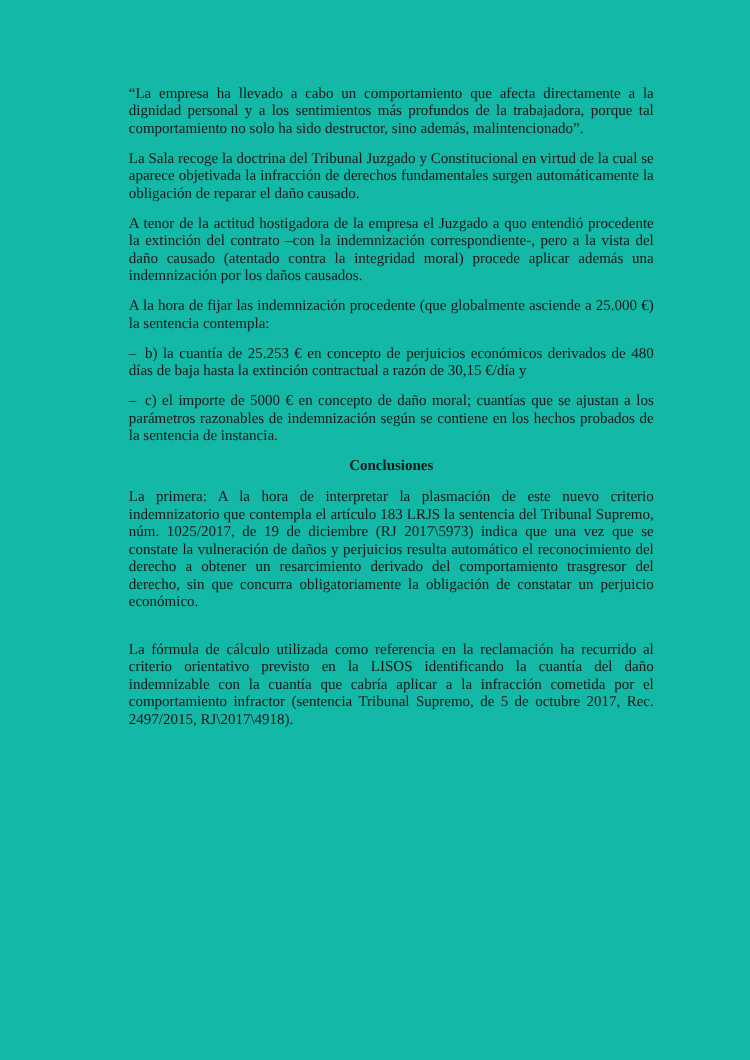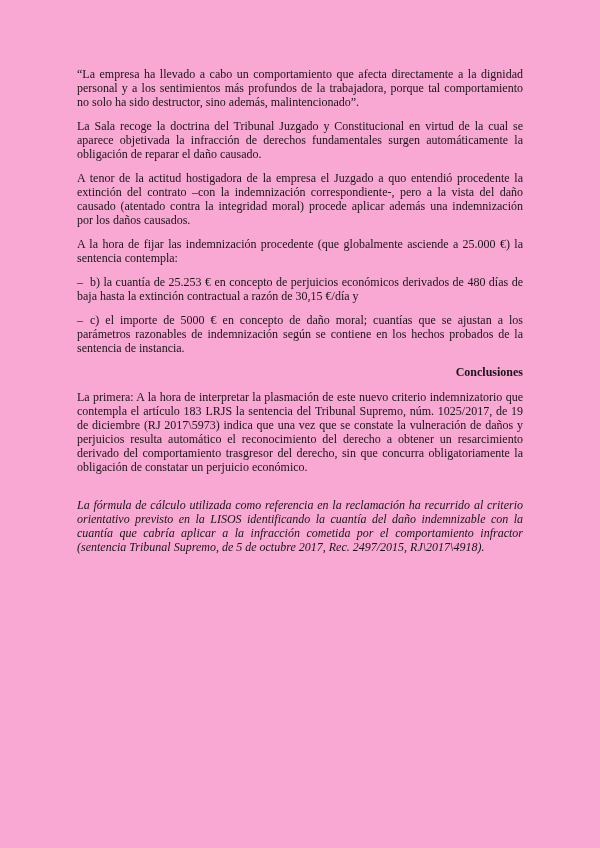--- a/index.html
+++ b/index.html
@@ -6,39 +6,39 @@
   html, body {
     margin: 0;
     padding: 0;
     background: #ffffff;
   }
   .page {
     position: relative;
     width: 600px;
     height: 848px;
     box-sizing: border-box;
-    background: #f9a8d4;
+    background: #14b8a6;
     color: #161616;
     font-family: "Liberation Serif", "DejaVu Serif", serif;
     font-size: 12px;
     line-height: 14px;
-    padding: 67px 77px 0 77px;
+    padding: 67px 77px 0 103px;
     overflow: hidden;
   }
   .para {
     margin: 0 0 10px 0;
     text-align: justify;
   }
-  .para:last-child { margin-bottom: 0; font-style: italic; }
+  .para:last-child { margin-bottom: 0; }
   .heading {
     margin: 4px 0 11px 0;
     font-size: 12px;
     line-height: 14px;
     font-weight: bold;
-    text-align: right;
+    text-align: center;
   }
   .bullet .marker {
     display: inline-block;
     width: 13px;
   }
   .spaced {
     margin-top: 24px;
   }
 </style>
 </head>

